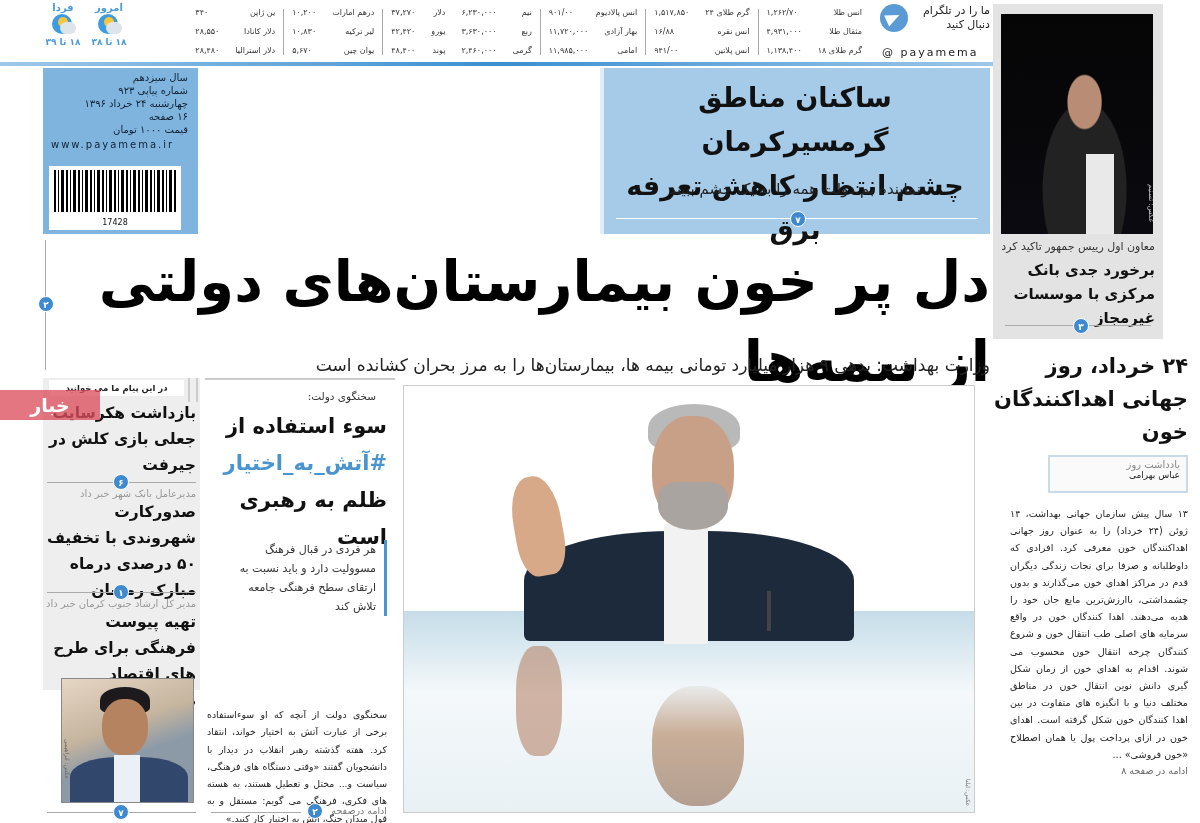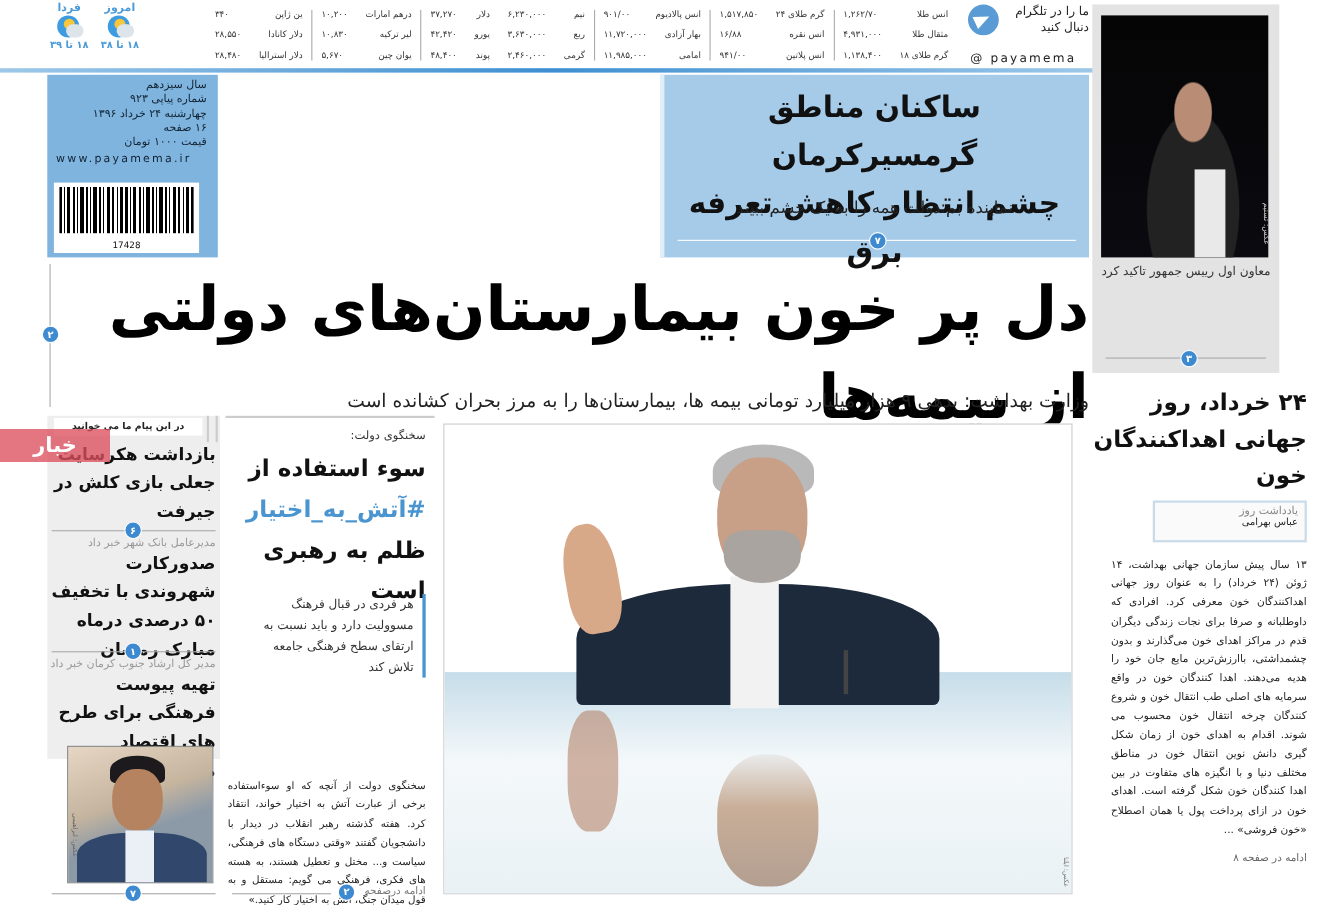--- a/index.html
+++ b/index.html
@@ -71,21 +71,21 @@
   .main-sub { position: absolute; right: 0; top: 92px; width: 920px; text-align: right; font-size: 17px; color: #222; margin-top: 23px; }
   .main-badge { position: absolute; left: -8px; top: 56px; }
 
   
   .note-col { position: absolute; left: 990px; top: 350px; width: 200px; height: 473px; }
   .note-title { text-align: right; font-size: 21px; font-weight: bold; line-height: 33px; color: #111; padding-right: 2px; }
   .note-byline-box { margin: 6px 0 0 0; width: 140px; margin-right: 2px; height: 38px; border: 2px solid #c9dbe9; background: #fafafa; padding: 2px 6px; text-align: right; }
   .note-byline-box .nk { font-size: 10px; color: #888; }
   .note-byline-box .na { font-size: 9px; color: #222; }
   .note-body { margin-top: 12px; width: 180px; text-align: justify; font-size: 9.6px; line-height: 17.2px; color: #222; padding-right: 2px; }
-  .note-continue { margin-top: 12px; font-size: 9.5px; color: #666; text-align: right; padding-right: 2px; }
+  .note-continue { margin-top: 2px; font-size: 9.5px; color: #666; text-align: right; padding-right: 2px; }
 
   
   .left-col { position: absolute; left: 43px; top: 378px; width: 157px; height: 312px; background: #eeeeee; }
   .left-tab { position: absolute; right: 16px; top: 2px; width: 135px; height: 16px; background: #fff; font-size: 8.5px; font-weight: bold; line-height: 16px; text-align: center; color: #222; }
   .left-tab-bars { position: absolute; right: 2px; top: 0; width: 10px; height: 24px; border-left: 2px solid #ccc; border-right: 2px solid #ccc; }
   .left-story { position: absolute; right: 4px; width: 152px; text-align: right; }
   .left-story .lk { font-size: 10px; color: #999; text-align: right; }
   .left-story .lh { font-size: 15.5px; font-weight: bold; line-height: 26px; color: #111; text-align: right; }
   .left-rule { position: absolute; left: 4px; right: 4px; height: 1px; background: #aaa; }
   .left-col .badge { position: absolute; left: 70px; }
@@ -93,21 +93,21 @@
   .photo-ershad .face { position: absolute; left: 40px; top: 20px; width: 46px; height: 56px; border-radius: 45%; background: #b5835f; }
   .photo-ershad .hair { position: absolute; left: 38px; top: 8px; width: 50px; height: 26px; border-radius: 50% 50% 20% 20%; background: #1c1a1c; }
   .photo-ershad .jacket { position: absolute; left: 8px; top: 78px; width: 118px; height: 50px; border-radius: 40% 40% 0 0; background: #31476b; }
   .photo-ershad .shirt { position: absolute; left: 52px; top: 76px; width: 26px; height: 50px; background: #eaf0f6; }
   .photo-ershad .cr { position: absolute; left: 2px; top: 60px; font-size: 6px; color: #666; writing-mode: vertical-rl; }
 
   .khabar-stamp { position: absolute; left: 0; top: 390px; width: 100px; height: 30px; background: rgba(220,80,95,0.78); color: #fff; font-size: 19px; font-weight: bold; line-height: 30px; text-align: center; letter-spacing: 4px; }
 
   
   .spoke-col { position: absolute; left: 205px; top: 378px; width: 190px; height: 445px; border-top: 2px solid #ccc; }
-  .spoke-kicker { position: absolute; right: 8px; top: 10px; font-size: 10.5px; color: #333; }
+  .spoke-kicker { position: absolute; right: 19px; top: 10px; font-size: 10.5px; color: #333; }
   .spoke-title { position: absolute; right: 8px; top: 28px; width: 180px; text-align: right; font-size: 21px; font-weight: bold; line-height: 37px; color: #111; }
   .spoke-title .hash { color: #4a95d0; display: block; }
   .spoke-quote { position: absolute; right: 8px; top: 160px; width: 160px; border-right: 3px solid #4a95d0; padding-right: 8px; font-size: 11px; line-height: 19px; color: #333; text-align: right; }
   .spoke-body { position: absolute; right: 8px; top: 326px; width: 180px; text-align: justify; font-size: 9.4px; line-height: 17.3px; color: #222; }
   .spoke-cont-row { position: absolute; right: 8px; top: 425px; width: 176px; height: 14px; }
   .spoke-cont-row .rule { position: absolute; left: 0; right: 86px; top: 7px; height: 1px; background: #aaa; }
   .spoke-cont-row .ct { position: absolute; right: 0; top: 0; font-size: 9.5px; color: #777; }
   .spoke-cont-row .badge { position: absolute; right: 64px; top: -2px; }
 
   
@@ -286,20 +286,21 @@
     <span class="badge lead-badge">۷</span>
   </div>
 </div>
 
 <div class="photo-col">
   <div class="photo-jahangiri">
     <div class="shirt"></div>
     <div class="photo-credit-v">عکس: تسنیم</div>
   </div>
   <div class="kicker">معاون اول رییس جمهور تاکید کرد</div>
+  <div class="headline">برخورد جدی بانک مرکزی با موسسات غیرمجاز</div>
   <div class="rule"></div>
   <span class="badge">۳</span>
 </div>
 
 <div class="main-headline-area">
   <div class="main-title">دل پر خون بیمارستان‌های دولتی از بیمه‌ها</div>
   <div class="main-sub">وزارت بهداشت: بدهی ۹ هزار میلیارد تومانی بیمه ها، بیمارستان‌ها را به مرز بحران کشانده است</div>
   <span class="badge main-badge">۲</span>
 </div>
 

